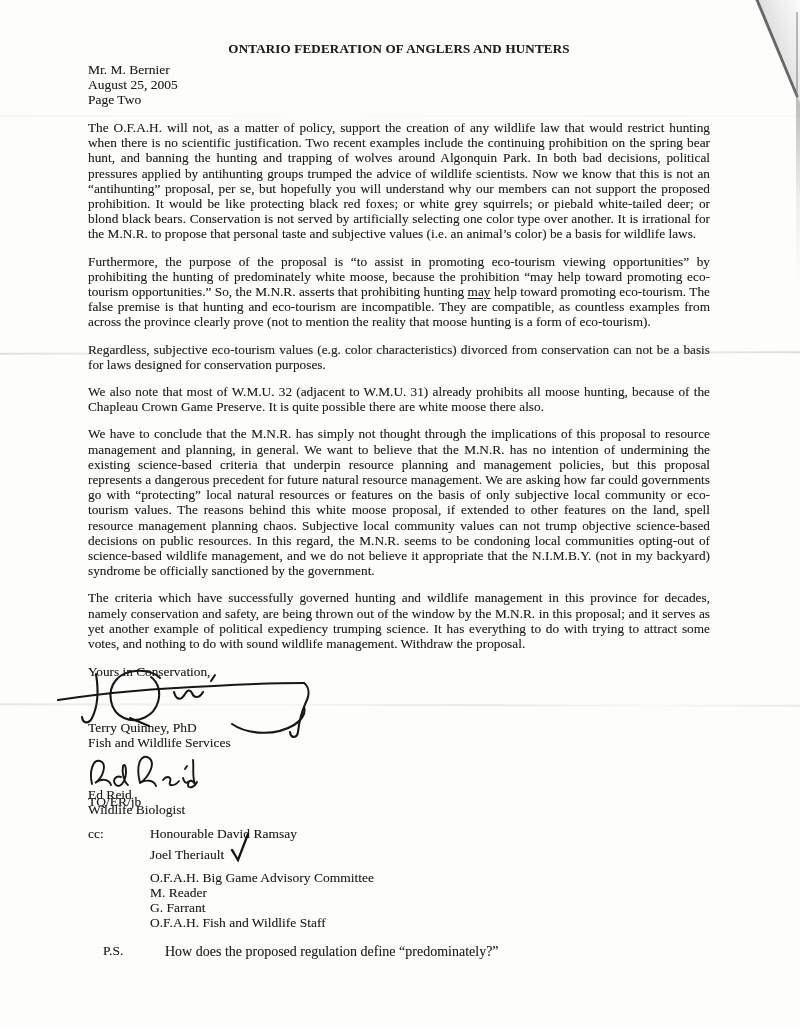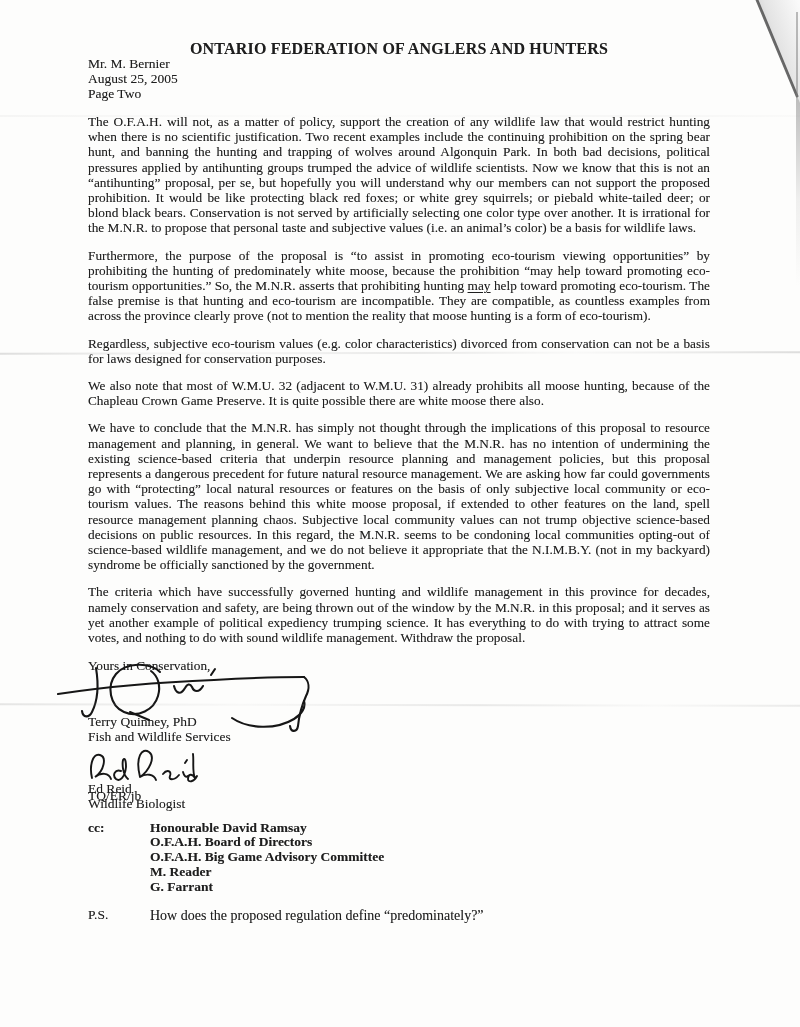--- a/index.html
+++ b/index.html
@@ -8,42 +8,42 @@
     background:#fdfdfc;color:#1e1e1e;
     font-family:"Liberation Serif","DejaVu Serif",serif;
   }
   .page{position:absolute;inset:0;background:#fdfdfc;}
   .content{
     position:absolute;left:88px;top:42px;width:622px;
     font-size:13.3px;line-height:15.2px;
     text-shadow:0 0 0.5px rgba(30,30,30,0.35);
   }
   .letterhead{
-    text-align:center;font-weight:bold;font-size:16px;line-height:14px;
-    letter-spacing:0.2px;margin-bottom:0;
+    text-align:center;font-weight:bold;font-size:13px;line-height:14px;
+    letter-spacing:0.2px;margin-bottom:6px;
   }
   .address-line{font-size:13.5px;line-height:15px;}
   .para{margin:12px 0 0;text-align:justify;}
   .para.first{margin-top:13px;}
   .u-word{text-decoration:underline;text-underline-offset:2px;}
   .closing{margin-top:13px;}
   .sig-row{display:flex;margin-top:4px;position:relative;height:84px;flex-direction:column;}
   .sig-col-left{width:327px;position:relative;padding-top:36px;}
   .sig-col-right{flex:1;position:relative;padding-top:36px;}
   .sig-line{font-size:13.5px;line-height:15.5px;}
   .sig-svg{position:absolute;pointer-events:none;}
   #quinney-sig{left:-34px;top:-18px;}
   #reid-sig{left:-2px;top:2px;}
   .ref-line{margin-top:26px;font-size:13.5px;}
-  .cc-grid{display:grid;grid-template-columns:62px 1fr;margin-top:18px;align-items:start;font-weight:bold;}
+  .cc-grid{display:grid;grid-template-columns:62px 1fr;margin-top:18px;align-items:start;}
   .cc-items{font-size:13.5px;}
   .cc-item{line-height:14.7px;white-space:nowrap;}
   .cc-label, .ps-label{font-size:13.5px;line-height:14.7px;}
   .check-svg{position:relative;top:-9px;margin-left:5px;vertical-align:middle;overflow:visible;}
-  .ps-grid{display:grid;grid-template-columns:62px 1fr;margin-top:14px;}
+  .ps-grid{display:grid;grid-template-columns:62px 1fr;margin-top:14px;margin-left:15px;}
   .ps-text{font-size:14px;line-height:15px;}
   
   .crease{position:absolute;left:0;width:100%;height:2px;pointer-events:none;}
   .crease-a{top:115px;opacity:0.12;
     background:linear-gradient(90deg,rgba(120,120,120,0.5),rgba(160,160,160,0.1) 40%,rgba(130,130,130,0.45) 80%,rgba(120,120,120,0.2));}
   .crease-b{top:352px;opacity:0.45;transform:rotate(-0.12deg);
     background:linear-gradient(90deg,rgba(130,130,130,0.55),rgba(170,170,170,0.12) 25%,rgba(140,140,140,0.4) 52%,rgba(170,170,170,0.1) 72%,rgba(125,125,125,0.55));}
   .crease-c{top:704px;opacity:0.4;transform:rotate(0.1deg);
     background:linear-gradient(90deg,rgba(135,135,135,0.5),rgba(170,170,170,0.15) 30%,rgba(140,140,140,0.45) 60%,rgba(170,170,170,0.12) 82%,rgba(135,135,135,0.4));}
   .fold-corner{position:absolute;top:0;right:0;pointer-events:none;}
@@ -112,24 +112,27 @@
         <div class="sig-line">Wildlife Biologist</div>
       </div>
     </div>
 
     <div class="ref-line">TQ/ER/jb</div>
 
     <div class="cc-grid">
       <div class="cc-label">cc:</div>
       <div class="cc-items">
         <div class="cc-item"><span>Honourable David Ramsay</span></div>
-        <div class="cc-item"><span>O.F.A.H. Board of Directors</span></div>
+        <div class="cc-item"><span>Joel Theriault</span><svg class="check-svg" width="20" height="30" viewBox="0 0 20 30">
+              <path d="M3,18 C5,21 7,25 9,28 L19,2" stroke="#161616" stroke-width="2.3" fill="none" stroke-linecap="round"></path>
+            </svg></div>
         <div class="cc-item"><span>O.F.A.H. Big Game Advisory Committee</span></div>
         <div class="cc-item"><span>M. Reader</span></div>
         <div class="cc-item"><span>G. Farrant</span></div>
+        <div class="cc-item"><span>O.F.A.H. Fish and Wildlife Staff</span></div>
       </div>
     </div>
 
     <div class="ps-grid">
       <div class="ps-label">P.S.</div>
       <div class="ps-text">How does the proposed regulation define “predominately?”</div>
     </div>
 
   </div>
 

